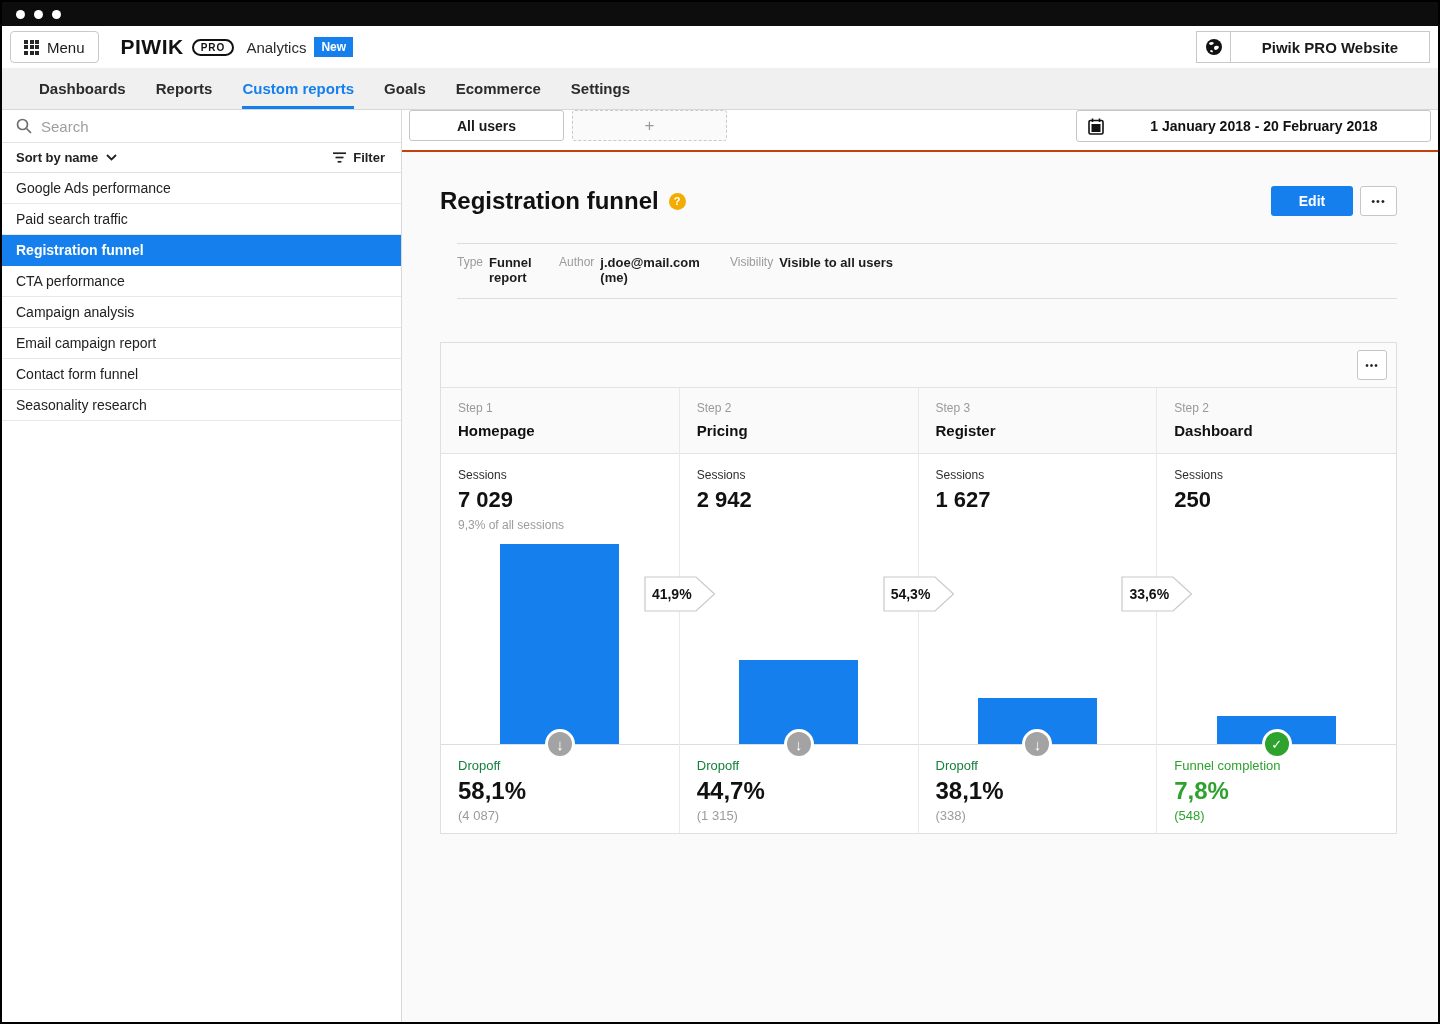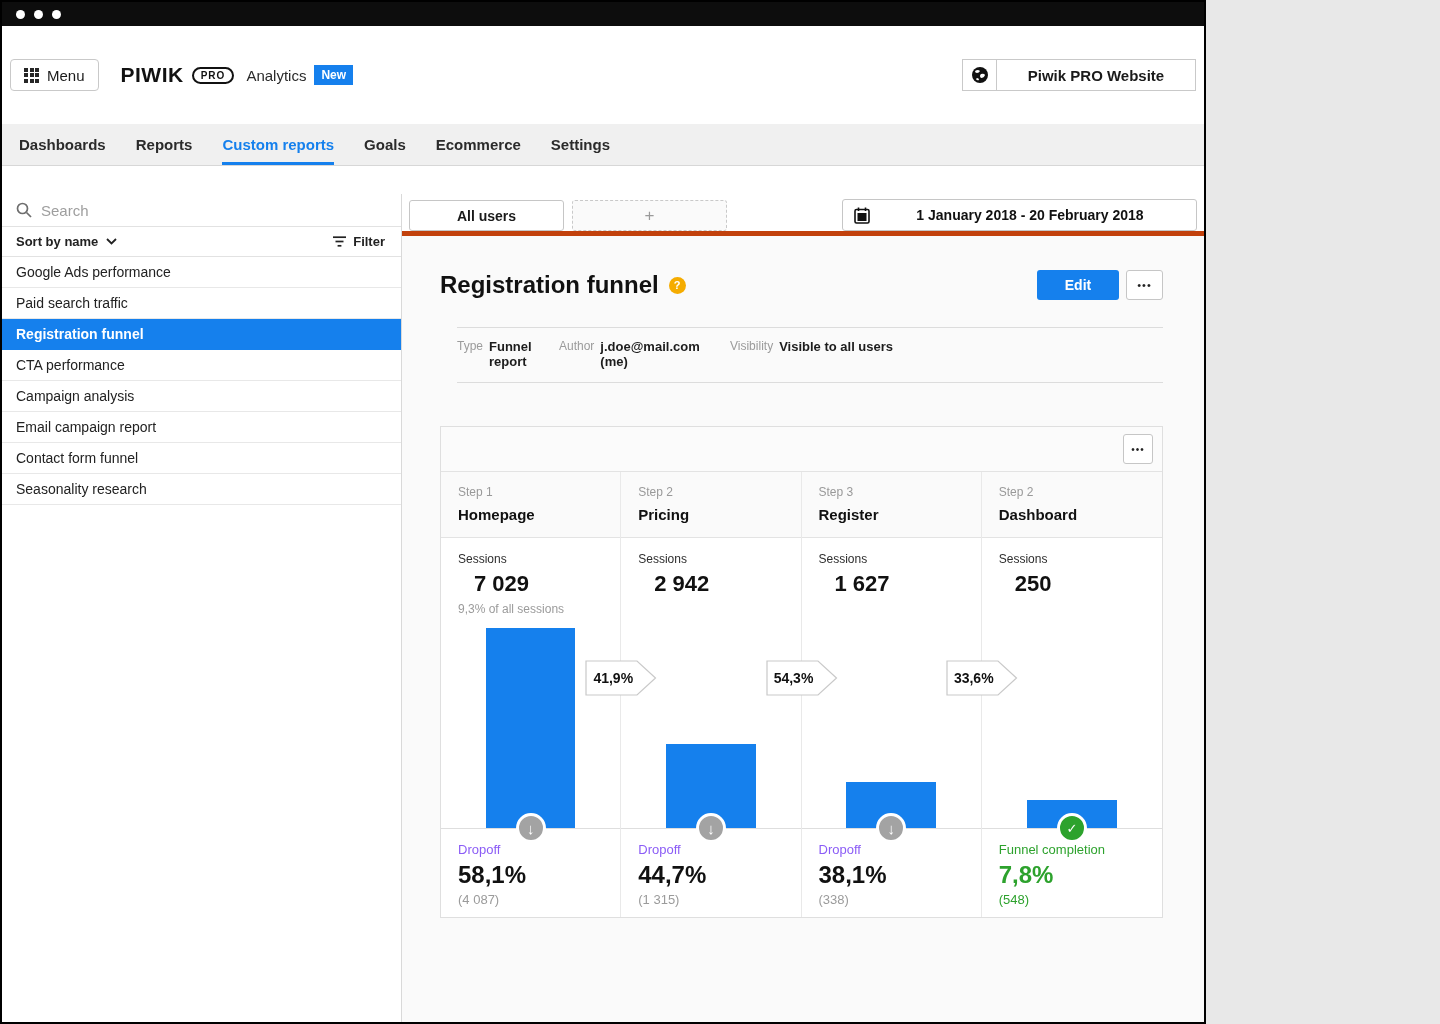--- a/index.html
+++ b/index.html
@@ -1,17 +1,17 @@
 <!DOCTYPE html>
 <html><head>
 <meta charset="utf-8">
 <style>
   * { margin:0; padding:0; box-sizing:border-box; }
   html,body { width:1440px; height:1024px; font-family:"Liberation Sans", sans-serif; background:#e8e8e8; }
-  .window { position:relative; width:1206px; height:1024px; border:2px solid #000; background:#fff; overflow:hidden; display:flex; flex-direction:column;gap:28px; }
+  .window { position:relative; width:1440px; height:1024px; border:2px solid #000; background:#fff; overflow:hidden; display:flex; flex-direction:column; }
 
   
   .titlebar { height:24px; background:#0d0d0d; display:flex; align-items:center; padding-left:14px; flex:0 0 auto; }
   .titlebar .dot { width:9px; height:9px; border-radius:50%; background:#fff; margin-right:9px; }
 
   
   .app-header { height:42px; background:#fff; display:flex; align-items:center; padding:0 8px; flex:0 0 auto; }
   .menu-btn { display:flex; align-items:center; gap:8px; border:1px solid #c9c9c9; border-radius:4px; background:#fff; height:32px; padding:0 13px; cursor:pointer; }
   .menu-btn .grid { display:grid; grid-template-columns:repeat(3,4px); grid-template-rows:repeat(3,4px); gap:1.5px; }
   .menu-btn .grid i { background:#262626; }
@@ -19,42 +19,42 @@
   .logo-group { display:flex; align-items:center; margin-left:22px; gap:8px; }
   .logo-piwik { font-size:21px; font-weight:800; letter-spacing:.5px; color:#111; }
   .logo-pro { border:2px solid #111; border-radius:10px; font-size:10px; font-weight:800; letter-spacing:1px; padding:1px 7px; color:#111; }
   .logo-product { font-size:15px; color:#2a2a2a; margin-left:4px; }
   .new-badge { background:#1580ed; color:#fff; font-size:12px; font-weight:600; border-radius:0; padding:3px 7px; }
   .header-right { margin-left:auto; display:flex; align-items:stretch; height:32px; }
   .globe-box { width:34px; border:1px solid #c9c9c9; border-right:none; background:#fff; display:flex; align-items:center; justify-content:center; }
   .site-box { width:200px; border:1px solid #c9c9c9; background:#fff; display:flex; align-items:center; justify-content:center; font-size:15px; font-weight:600; color:#1a1a1a; }
 
   
-  .tab-bar { height:42px; background:#f0f0f0; border-bottom:1px solid #d7d7d7; display:flex; align-items:stretch; padding-left:2px; flex:0 0 auto; }
+  .tab-bar { height:42px; background:#f0f0f0; border-bottom:1px solid #d7d7d7; display:flex; align-items:stretch; padding-left:22px; flex:0 0 auto; }
   .tab { position:relative; display:flex; align-items:center; margin:0 15px; font-size:15px; font-weight:600; color:#2b2b2b; cursor:pointer; }
   .tab.active { color:#1580ed; }
   .tab.active::after { content:""; position:absolute; left:0; right:0; bottom:0; height:3px; background:#1580ed; }
 
   
   .body { flex:1 1 auto; display:flex; min-height:0; }
   .sidebar { width:400px; flex:0 0 auto; background:#fff; border-right:1px solid #d9d9d9; display:flex; flex-direction:column; }
   .search-row { height:33px; border-bottom:1px solid #e2e2e2; display:flex; align-items:center; padding:0 14px; gap:9px; }
   .search-row input { border:none; outline:none; flex:1; font-size:15px; color:#333; font-family:inherit; background:transparent; }
   .search-row input::placeholder { color:#9e9e9e; }
   .sort-row { height:30px; border-bottom:1px solid #e2e2e2; display:flex; align-items:center; padding:0 16px 0 14px; font-size:13px; font-weight:700; color:#222; }
   .sort-left { display:flex; align-items:center; gap:8px; cursor:pointer; }
   .sort-row .spacer { flex:1; }
   .filter-btn { display:flex; align-items:center; gap:7px; cursor:pointer; }
   .report-list { list-style:none; }
   .report-list li { height:31px; display:flex; align-items:center; padding-left:14px; font-size:14px; color:#222; border-bottom:1px solid #e8e8e8; cursor:pointer; }
   .report-list li.selected { background:#1580ed; color:#fff; font-weight:700; border-bottom-color:#1580ed; }
 
   
   .main { flex:1 1 auto; display:flex; flex-direction:column; background:#fafafa; min-width:0; }
-  .seg-toolbar { height:42px; background:#fff; border-bottom:5px solid #c2410c; display:flex; align-items:flex-end; padding:0 7px; flex:0 0 auto; }
+  .seg-toolbar { height:42px; background:#fff; border-bottom:2px solid #c2410c; display:flex; align-items:flex-start; padding:0 7px; flex:0 0 auto; }
   .seg-btn { width:155px; height:31px; border:1px solid #c6c6c6; border-radius:3px; background:#fff; font-size:14px; font-weight:600; color:#1a1a1a; display:flex; align-items:center; justify-content:center; cursor:pointer; font-family:inherit; }
   .seg-add { width:155px; height:31px; margin-left:8px; border:1px dashed #c9c9c9; border-radius:3px; background:#fafafa; color:#9a9a9a; font-size:17px; display:flex; align-items:center; justify-content:center; cursor:pointer; }
   .date-ctl { margin-left:auto; width:355px; height:32px; border:1px solid #c6c6c6; border-radius:3px; background:#fff; display:flex; align-items:center; cursor:pointer; }
   .date-ctl .cal { margin:0 12px 0 11px; display:flex; }
   .date-ctl .txt { flex:1; text-align:center; font-size:14px; font-weight:700; color:#111; padding-right:18px; }
 
   .content { padding:0 41px 0 38px; flex:1; overflow:hidden; }
   .title-row { margin-top:34px; display:flex; align-items:center; }
   .page-title { font-size:24px; font-weight:700; color:#111; }
   .help-badge { width:17px; height:17px; border-radius:50%; background:#f5ac00; color:#fff; font-size:11px; font-weight:700; display:flex; align-items:center; justify-content:center; margin-left:10px; cursor:pointer; }
@@ -75,28 +75,28 @@
   .card-more { width:30px; height:30px; background:#fff; border:1px solid #c6c6c6; border-radius:3px; color:#222; font-size:10px; letter-spacing:1px; cursor:pointer; font-family:inherit; }
   .funnel-grid { display:grid; grid-template-columns:repeat(4,1fr); }
   .f-col { border-right:1px solid #e9e9e9; display:flex; flex-direction:column; }
   .f-col:last-child { border-right:none; }
   .col-header { height:66px; border-bottom:1px solid #e3e3e3; background:#fafafa; padding:13px 17px 0; }
   .col-header .step-label { font-size:12px; color:#999; margin-bottom:7px; }
   .col-header .step-name { font-size:15px; font-weight:700; color:#111; }
   .col-body { height:291px; position:relative; display:flex; flex-direction:column; }
   .sessions-block { padding:14px 17px 0; }
   .sessions-label { font-size:12px; color:#2e2e2e; margin-bottom:5px; }
-  .sessions-value { font-size:22px; font-weight:600; color:#111;margin-left:16px; }
+  .sessions-value { font-size:22px; font-weight:600; color:#111; }
   .sessions-note { font-size:12px; color:#9b9b9b; margin-top:5px; }
   .chart-zone { margin-top:auto; position:relative; height:200px; border-bottom:1px solid #dedede; }
   .bar { position:absolute; bottom:0; left:25%; width:50%; background:#1580ed; }
   .marker { position:absolute; left:50%; bottom:0; transform:translate(-50%,50%); width:30px; height:30px; border-radius:50%; background:#a3a3a3; border:3px solid #fff; color:#fff; font-size:15px; display:flex; align-items:center; justify-content:center; z-index:2; }
   .f-col.completion .marker { background:#2da22d; font-size:13px; }
   .col-stats { height:88px; padding:13px 17px 0; }
-  .stat-label { font-size:13px; color:#8b5cf6; margin-bottom:4px; }
+  .stat-label { font-size:13px; color:#15803d; margin-bottom:4px; }
   .stat-value { font-size:24px; font-weight:600; color:#111; }
   .stat-count { font-size:13px; color:#9b9b9b; margin-top:3px; }
   .f-col.completion .stat-label, .f-col.completion .stat-value, .f-col.completion .stat-count { color:#2da22d; }
 
   .t-badge { position:absolute; top:233px; width:72px; height:36px; transform:translateX(-50%); z-index:3; }
   .t-badge svg { position:absolute; inset:0; }
   .t-badge span { position:absolute; left:0; right:16px; top:0; bottom:0; display:flex; align-items:center; justify-content:center; font-size:14px; font-weight:700; color:#111; }
 </style>
 </head>
 <body>

